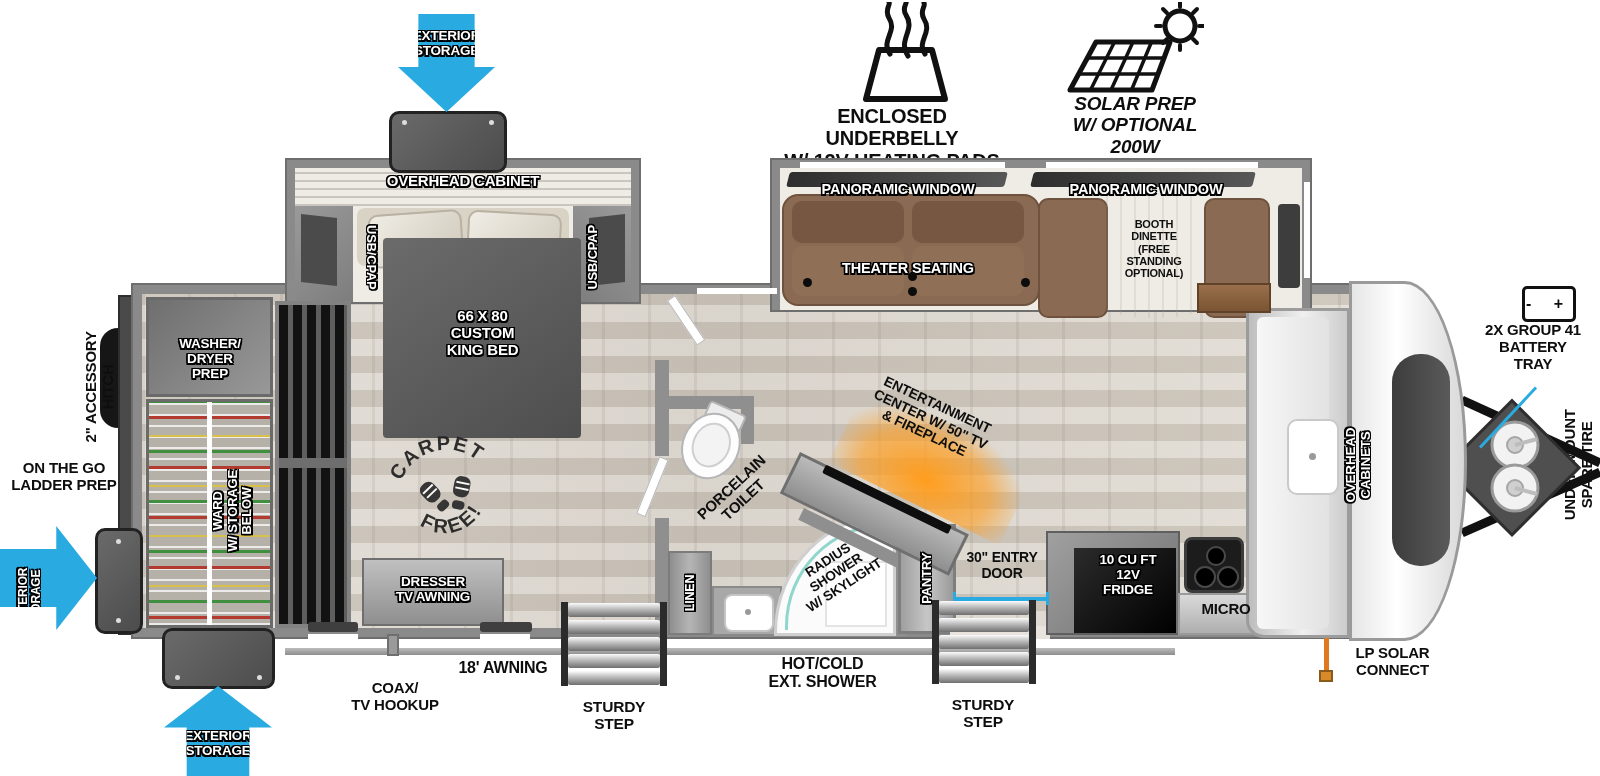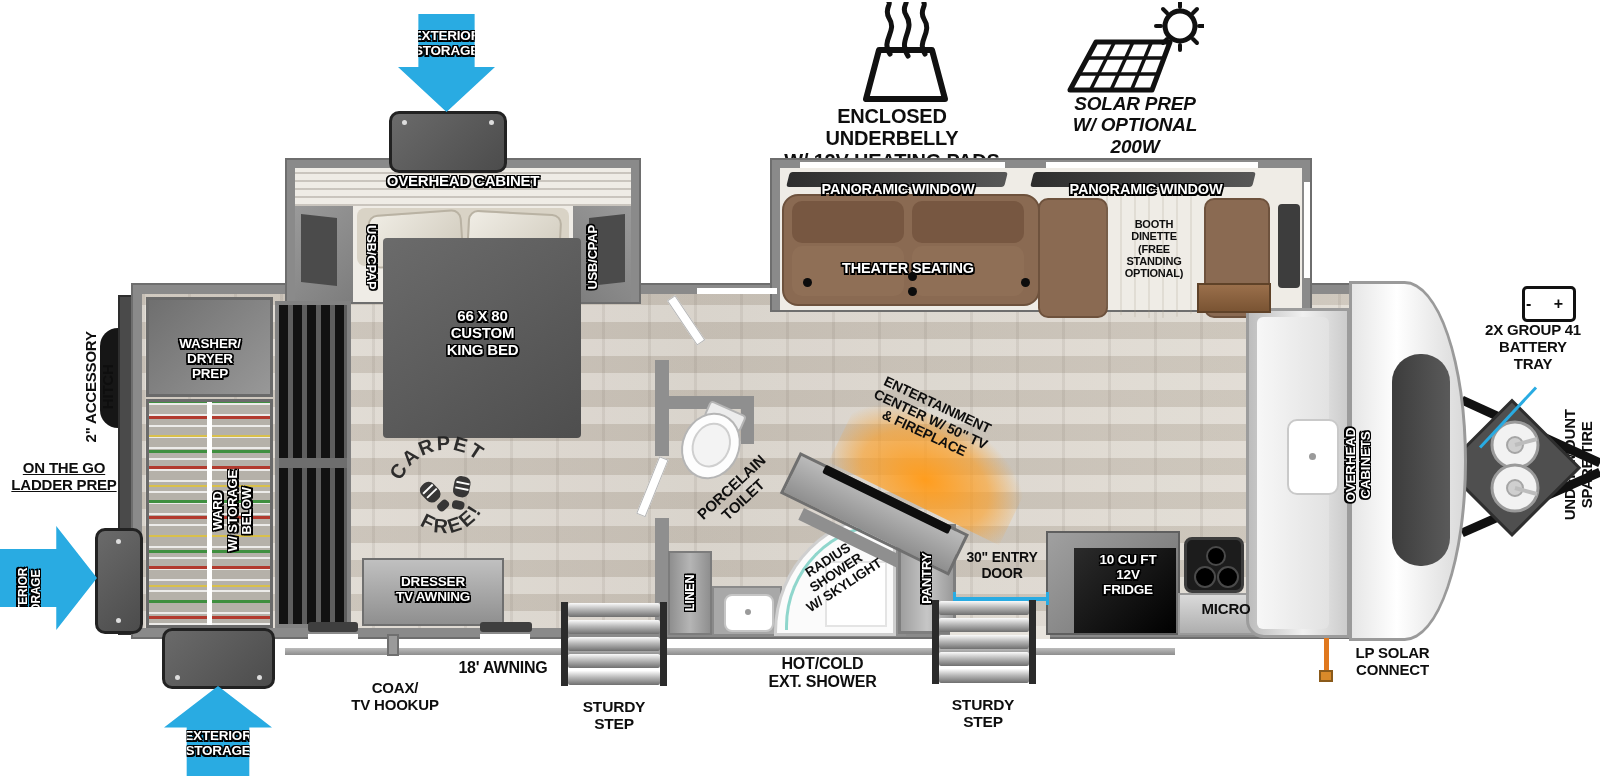--- a/index.html
+++ b/index.html
@@ -93,21 +93,21 @@
 BATTERY
 TRAY</div>
   <div class="abs" style="left:1536px;top:386px;width:82px;height:3px;background:#29abe2;transform-origin:0 50%;transform:rotate(133deg);z-index:6;"></div>
   <div class="lbl blk" style="left:1510px;top:448px;width:138px;font-size:15px;transform:rotate(-90deg);">UNDER-MOUNT
 SPARE TIRE</div>
 
   <div class="abs" style="left:100px;top:328px;width:42px;height:100px;background:#161616;border-radius:18px;z-index:0;"></div>
   <div class="abs" style="left:118px;top:295px;width:18px;height:336px;background:#4a4a4a;border:2px solid #2e2e2e;z-index:1;"></div>
   <div class="lbl blk" style="left:28px;top:370px;width:144px;font-size:15px;transform:rotate(-90deg);">2" ACCESSORY
 HITCH</div>
-  <div class="lbl blk" style="left:0px;top:460px;width:128px;font-size:15px;text-decoration:underline;">ON THE GO
+  <div class="lbl blk" style="left:0px;top:460px;width:128px;font-size:15px;">ON THE GO
 LADDER PREP</div>
   <div class="abs storagebox" style="left:95px;top:528px;width:42px;height:100px;z-index:2;">
     <span class="screw" style="left:18px;top:8px;"></span>
       <span class="screw" style="left:18px;bottom:8px;"></span>
   </div>
   <div class="abs arrow arrow-right" style="left:0px;top:526px;width:97px;height:104px;z-index:7;">
     <div class="lbl wht" style="left:3px;top:61px;width:54px;font-size:12px;transform:rotate(-90deg);">EXTERIOR
 STORAGE</div>
   </div>
 

